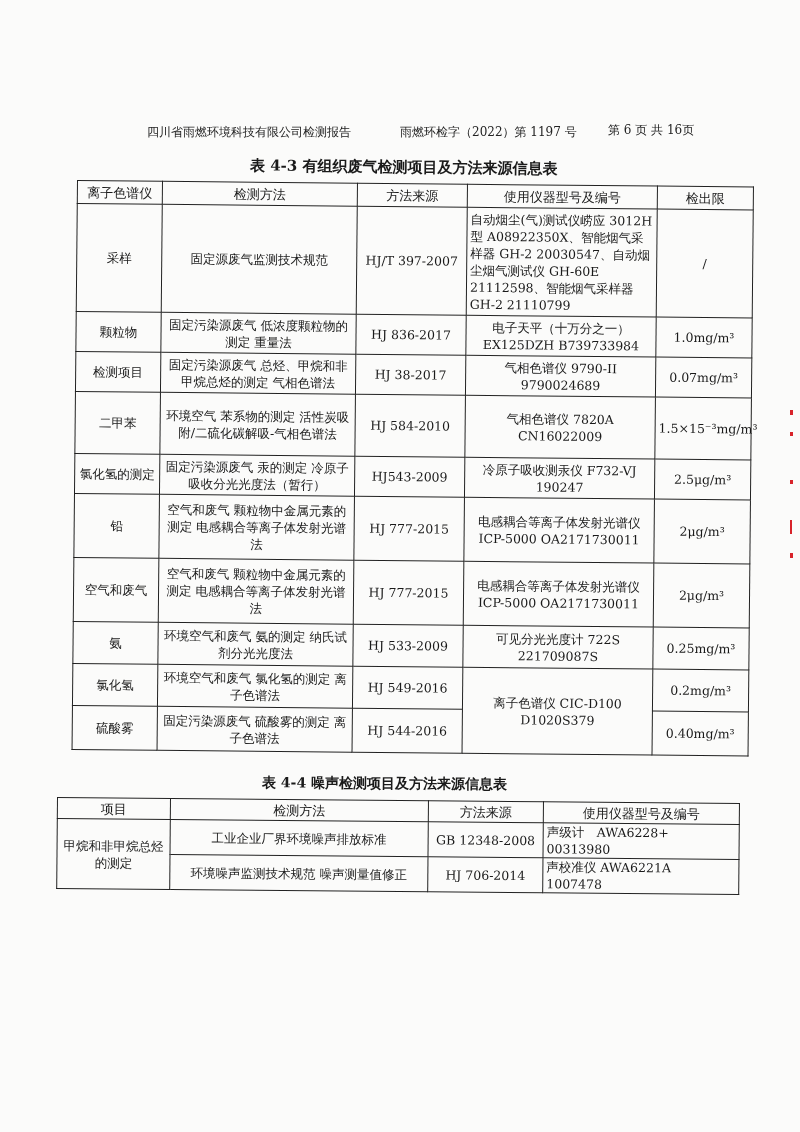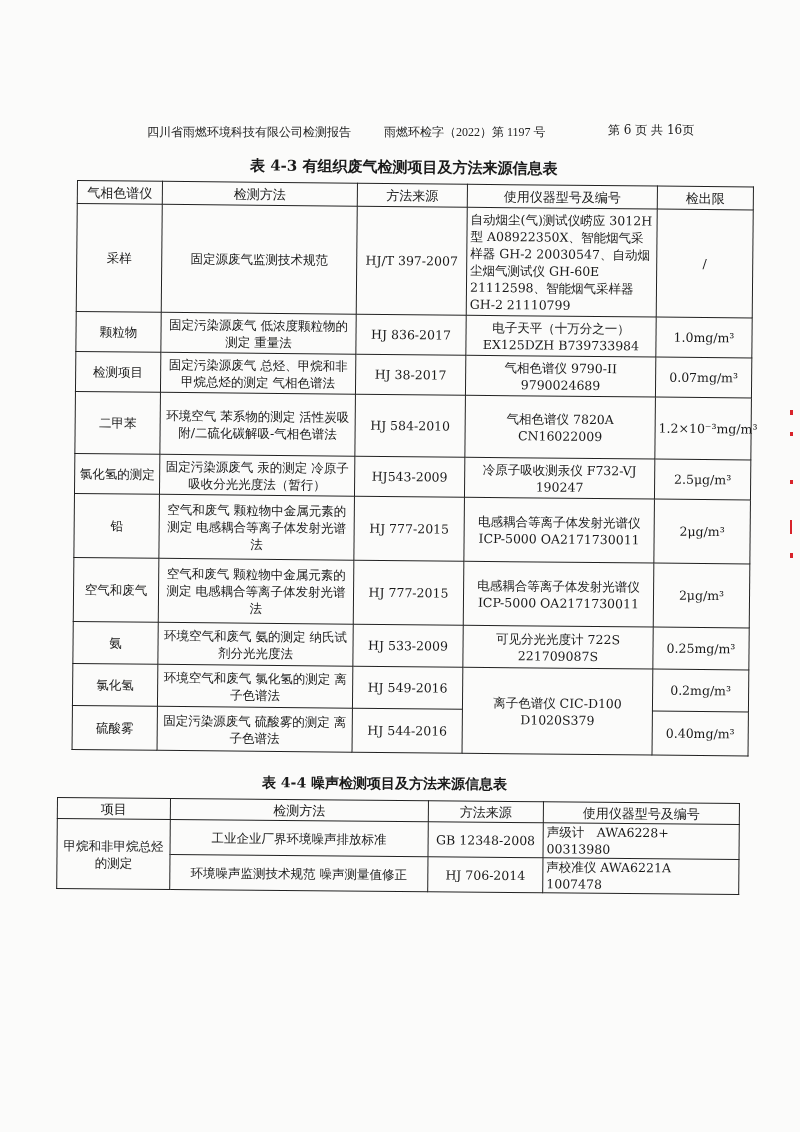--- a/index.html
+++ b/index.html
@@ -1,20 +1,20 @@
 <!DOCTYPE html>
 <html><head>
 <meta charset="utf-8">
 <style>
   html, body { margin:0; padding:0; }
   body { width:800px; height:1132px; background:#fbfbfa; position:relative; overflow:hidden;
          font-family:"DejaVu Serif","Liberation Serif",serif; color:#1a1a1a; }
   .hdr { position:absolute; top:124px; font-size:12px; color:#222; }
   .hdr.company { left:147px;text-align:center; }
-  .hdr.docno { left:384px;font-family:Liberation Serif, serif; }
+  .hdr.docno { left:400px; }
   .hdr.page { left:608px; top:122px; }
   .caption { position:absolute; font-weight:bold; font-size:15px; white-space:nowrap; }
   .cap1 { left:250px; top:158px; transform:rotate(0.6deg); }
   .cap2 { left:262px; top:775px; transform:rotate(0.4deg); font-size:14px; }
   table { border-collapse:collapse; position:absolute; table-layout:fixed; }
   td, th { border:1.3px solid #222; text-align:center; vertical-align:middle; font-weight:normal;
            font-size:12.5px; line-height:17px; padding:0 3px; }
   .t1 { left:77px; top:180px; width:676px; transform:rotate(0.55deg); transform-origin:0 0; }
   .t1 th { height:22px; font-size:13px; }
   .t2 { left:57px; top:797px; width:682px; transform:rotate(0.5deg); transform-origin:0 0; }
@@ -35,21 +35,21 @@
 <table class="t1">
   <colgroup>
       <col style="width:85px">
       <col style="width:195px">
       <col style="width:110px">
       <col style="width:190px">
       <col style="width:96px">
     </colgroup>
   <tbody>
       <tr>
-    <th>气相色谱仪</th>
+    <th>离子色谱仪</th>
     <th>检测方法</th>
     <th>方法来源</th>
     <th>使用仪器型号及编号</th>
     <th>检出限</th>
   </tr>
   <tr style="height:108px">
     <td>采样</td>
     <td>固定源废气监测技术规范</td>
     <td>HJ/T 397-2007</td>
     <td class="left">自动烟尘(气)测试仪崂应 3012H型 A08922350X、智能烟气采样器 GH-2 20030547、自动烟尘烟气测试仪 GH-60E 21112598、智能烟气采样器 GH-2 21110799</td>
@@ -67,21 +67,21 @@
     <td>固定污染源废气 总烃、甲烷和非甲烷总烃的测定 气相色谱法</td>
     <td>HJ 38-2017</td>
     <td>气相色谱仪 9790-II 9790024689</td>
     <td>0.07mg/m³</td>
   </tr>
   <tr style="height:62px">
     <td>二甲苯</td>
     <td>环境空气 苯系物的测定 活性炭吸附/二硫化碳解吸-气相色谱法</td>
     <td>HJ 584-2010</td>
     <td>气相色谱仪 7820A CN16022009</td>
-    <td>1.2×10⁻³mg/m³</td>
+    <td>1.5×15⁻³mg/m³</td>
   </tr>
   <tr style="height:40px">
     <td>氯化氢的测定</td>
     <td>固定污染源废气 汞的测定 冷原子吸收分光光度法（暂行）</td>
     <td>HJ543-2009</td>
     <td>冷原子吸收测汞仪 F732-VJ 190247</td>
     <td>2.5μg/m³</td>
   </tr>
   <tr style="height:64px">
     <td>铅</td>

